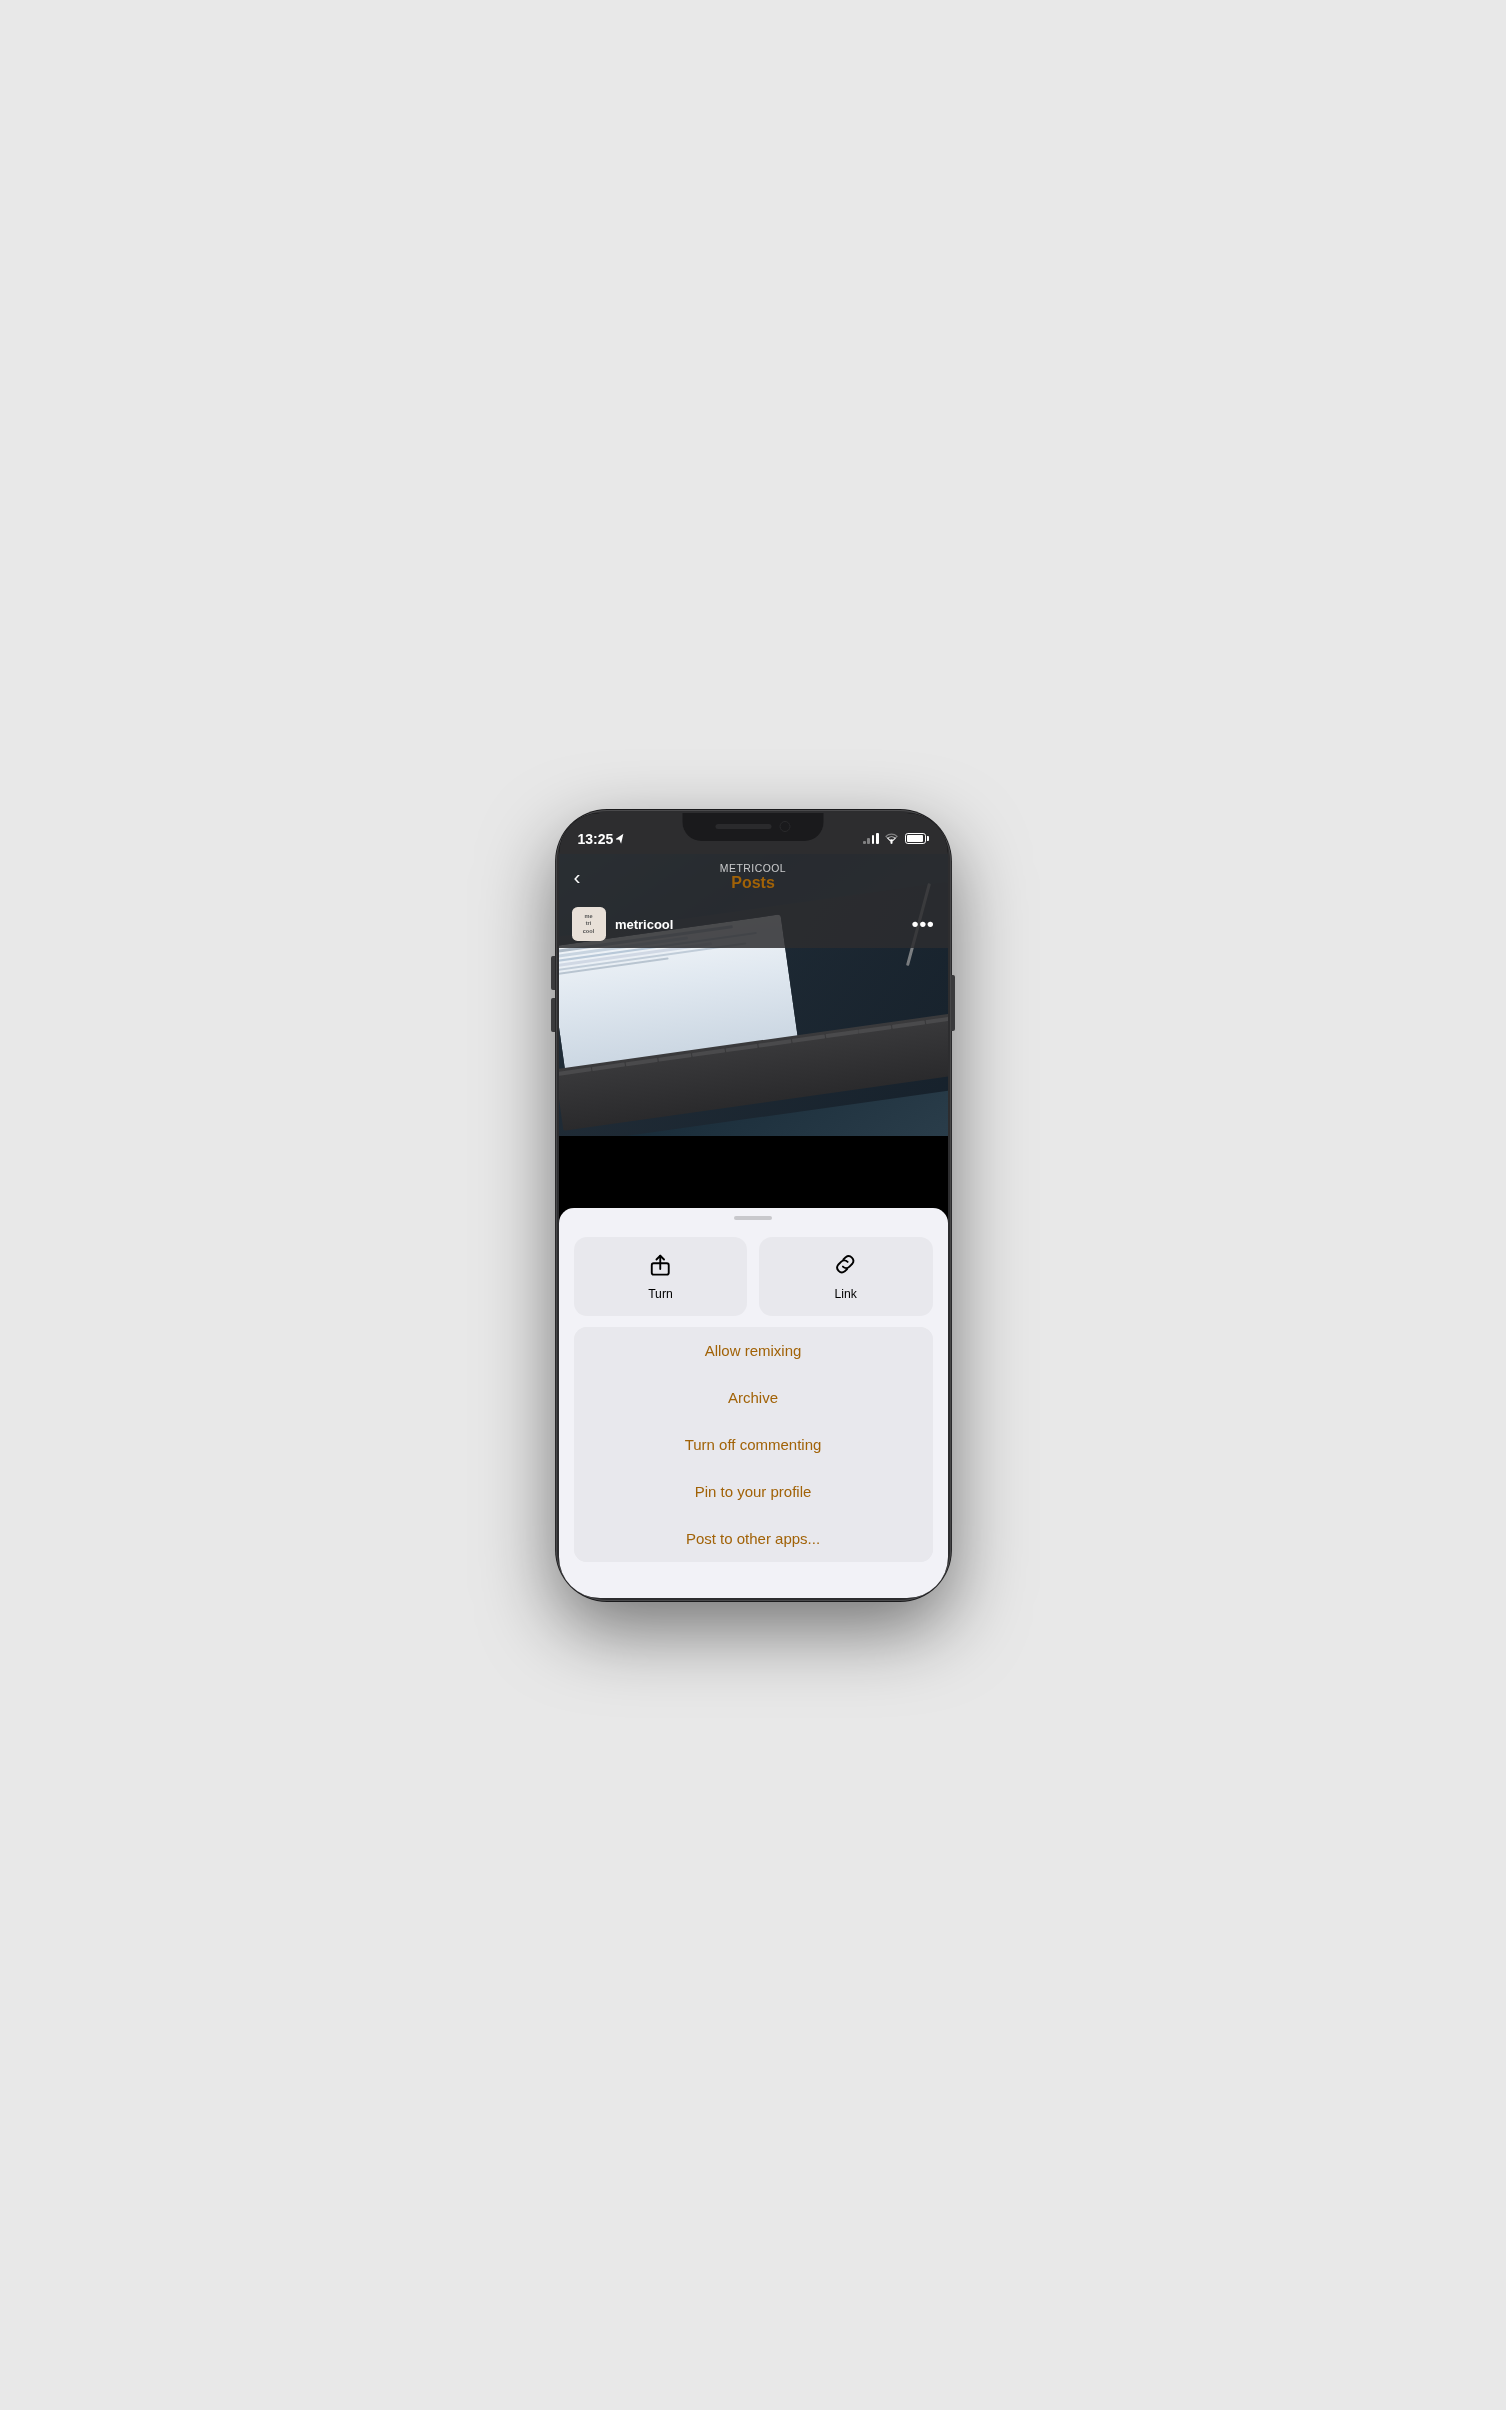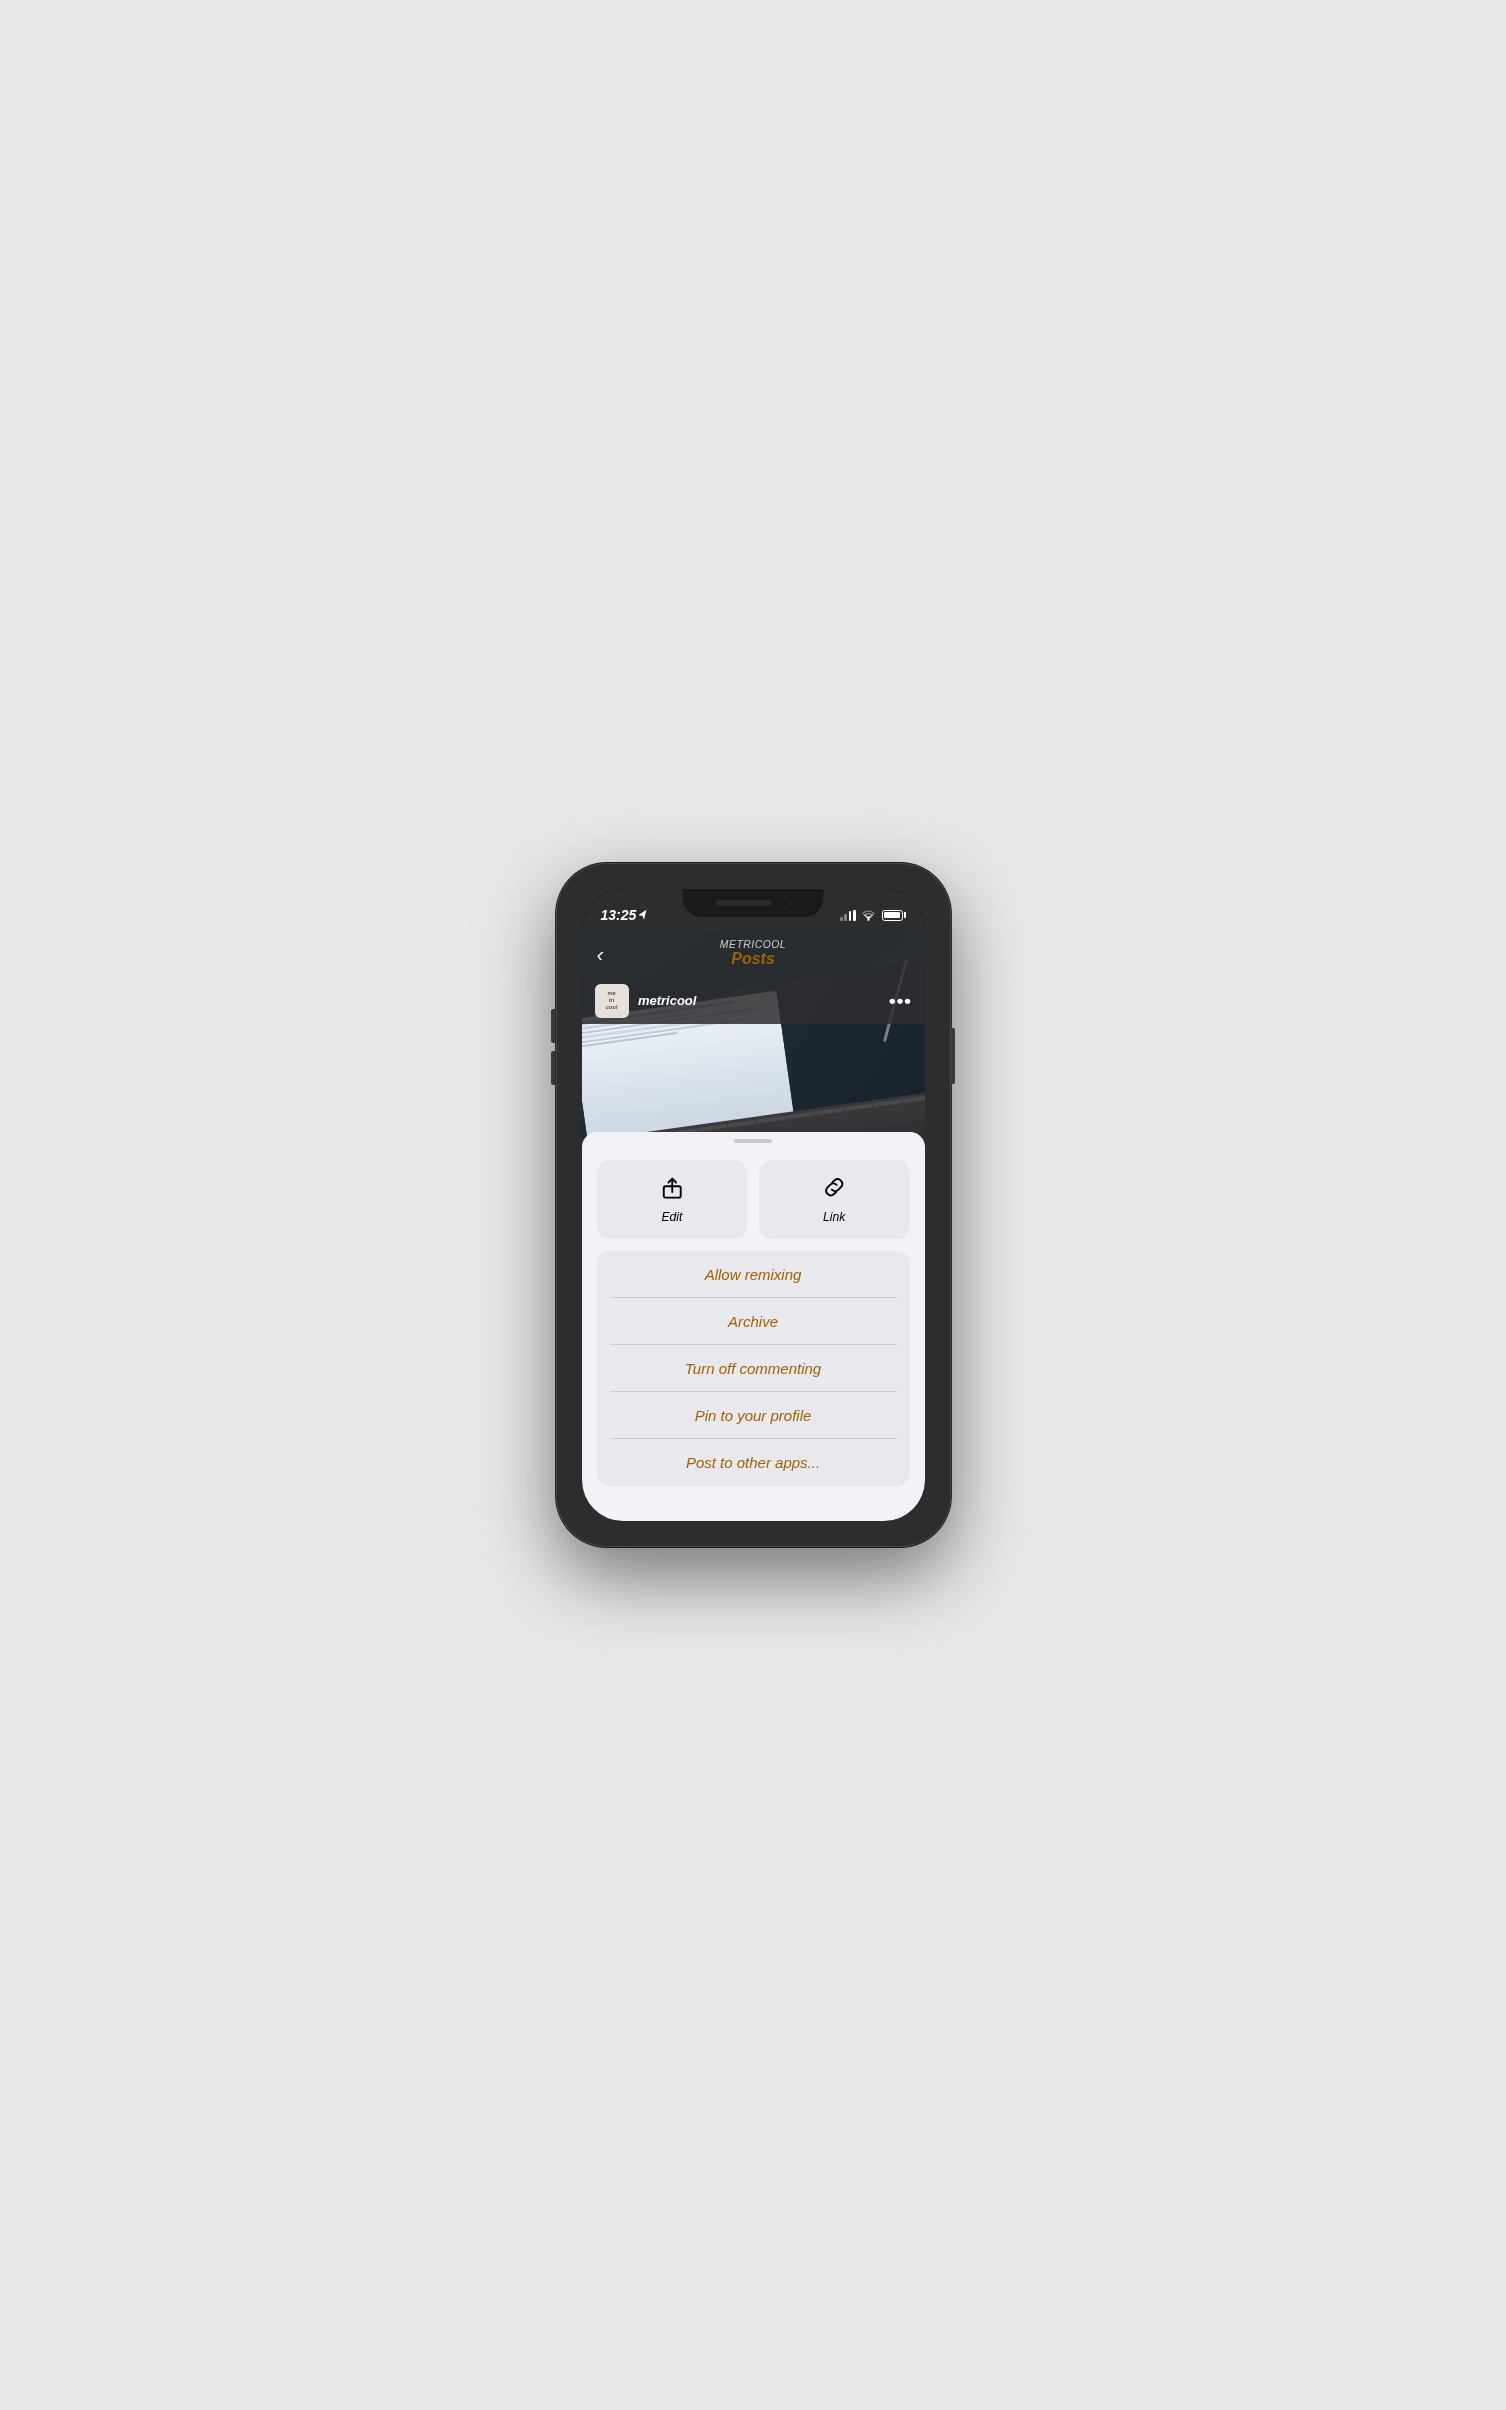--- a/index.html
+++ b/index.html
@@ -8,30 +8,29 @@
       background: #e8e8e8;
       display: flex;
       justify-content: center;
       align-items: center;
       min-height: 100vh;
       font-family: -apple-system, BlinkMacSystemFont, 'SF Pro Display', 'Helvetica Neue', sans-serif;
     }
 
     .phone-outer {
       width: 395px;
-      height: 684px;
+      height: 791px;
       background: #2d2d2f;
       border-radius: 51px;
-      padding: 26px;
+      padding: 3px;
       box-shadow:
         0 0 0 0.9px #1a1a1c,
         inset 0 0 0 0.9px #4a4a4c,
         0 28px 75px rgba(0,0,0,0.5);
       position: relative;
-      font-style: italic;
     }
 
     
     .btn-volume-up {
       position: absolute;
       left: -4.7px;
       top: 146px;
       width: 3.8px;
       height: 34px;
       background: #3a3a3c;
@@ -515,21 +514,21 @@
 
         <div class="action-row">
           <div class="action-btn">
             <span class="action-btn-icon">
               <svg class="share-svg" viewBox="0 0 26 26" fill="none" stroke="black" stroke-width="2" stroke-linecap="round" stroke-linejoin="round">
                 <rect x="4" y="12" width="18" height="12" rx="2" fill="none"></rect>
                 <polyline points="9,8 13,4 17,8"></polyline>
                 <line x1="13" y1="4" x2="13" y2="18"></line>
               </svg>
             </span>
-            <span class="action-btn-label">Edit</span>
+            <span class="action-btn-label">Turn</span>
           </div>
 
           <div class="action-btn">
             <span class="action-btn-icon">
               <svg class="link-svg" viewBox="0 0 26 26" fill="none" stroke="black" stroke-width="2" stroke-linecap="round" stroke-linejoin="round">
                 <path d="M10.5 15.5 a5 5 0 0 0 7 0 l3-3 a5 5 0 0 0-7-7 L11 8"></path>
                 <path d="M15.5 10.5 a5 5 0 0 0-7 0 l-3 3 a5 5 0 0 0 7 7 l2.5-2.5"></path>
               </svg>
             </span>
             <span class="action-btn-label">Link</span>

